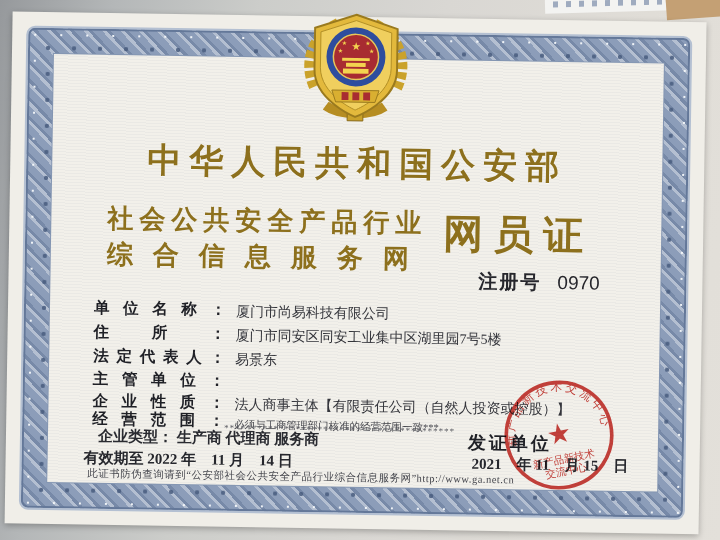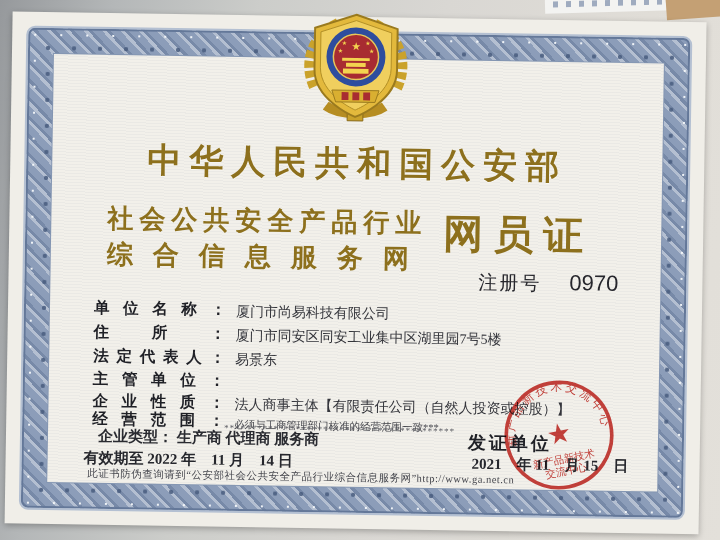--- a/index.html
+++ b/index.html
@@ -28,22 +28,22 @@
   .title{position:absolute;left:0;top:82px;width:100%;text-align:center;
     font-family:"Liberation Sans","DejaVu Sans",sans-serif;font-weight:bold;
     font-size:34px;letter-spacing:8px;color:#8d701d;text-shadow:0 1px 0 rgba(255,255,255,.5);}
   .sub1{position:absolute;left:56px;top:146px;font-family:"Liberation Sans",sans-serif;font-weight:bold;
     font-size:26px;letter-spacing:6px;color:#8d701d;}
   .sub2{position:absolute;left:56px;top:182px;font-family:"Liberation Sans",sans-serif;font-weight:bold;
     font-size:26px;letter-spacing:20px;color:#8d701d;white-space:nowrap;}
   .certname{position:absolute;left:392px;top:146px;font-family:"Liberation Sans",sans-serif;font-weight:bold;
     font-size:40px;letter-spacing:10px;color:#8d701d;white-space:nowrap;}
   .reg{position:absolute;left:428px;top:208px;color:#26262c;}
-  .reg .rlabel{font-weight:normal;font-size:19px;letter-spacing:2px;}
-  .reg .rnum{font-family:"Liberation Sans",sans-serif;font-size:22px;margin-left:24px;}
+  .reg .rlabel{font-weight:bold;font-size:19px;letter-spacing:2px;}
+  .reg .rnum{font-family:"Liberation Sans",sans-serif;font-size:19px;margin-left:12px;}
   .frow{position:absolute;left:44px;white-space:nowrap;}
   .flabel{display:inline-block;width:132px;font-weight:bold;font-size:15.5px;color:#1f2026;
     text-align:justify;text-align-last:justify;vertical-align:bottom;}
   .fvalue{font-size:14px;color:#34353b;margin-left:6px;}
   .fvalue.small{font-size:10.5px;color:#45464c;}
   .stars-line{position:absolute;left:176px;top:366px;font-size:9px;letter-spacing:1px;color:#56575e;}
   .ctype{position:absolute;left:50px;top:372px;font-size:15px;font-weight:bold;color:#2a2b31;}
   .issuer{position:absolute;left:420px;top:370px;font-size:18px;font-weight:bold;letter-spacing:3px;color:#1f2026;}
   .validity{position:absolute;left:36px;top:394px;font-size:15px;font-weight:bold;color:#26272d;white-space:nowrap;}
   .issuedate{position:absolute;left:424px;top:394px;font-size:15px;font-weight:bold;color:#26272d;white-space:nowrap;}

